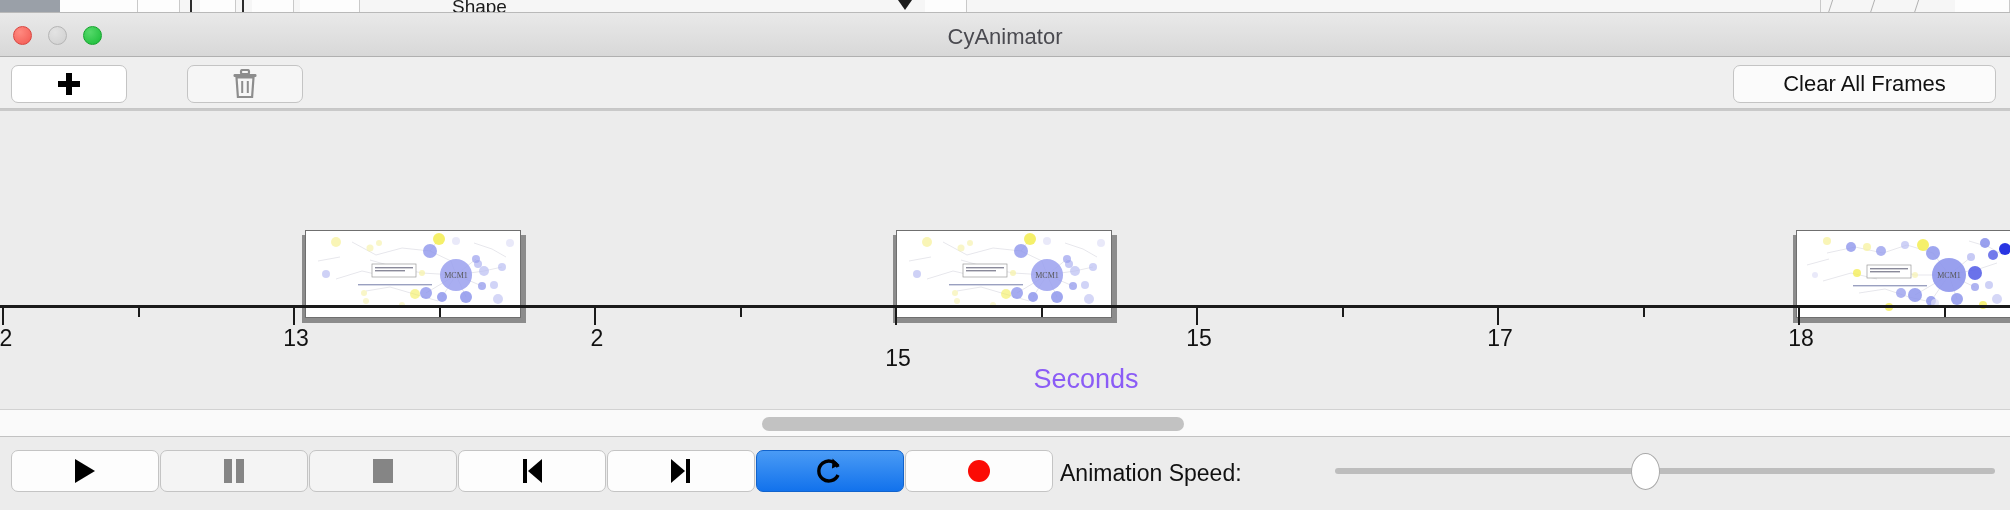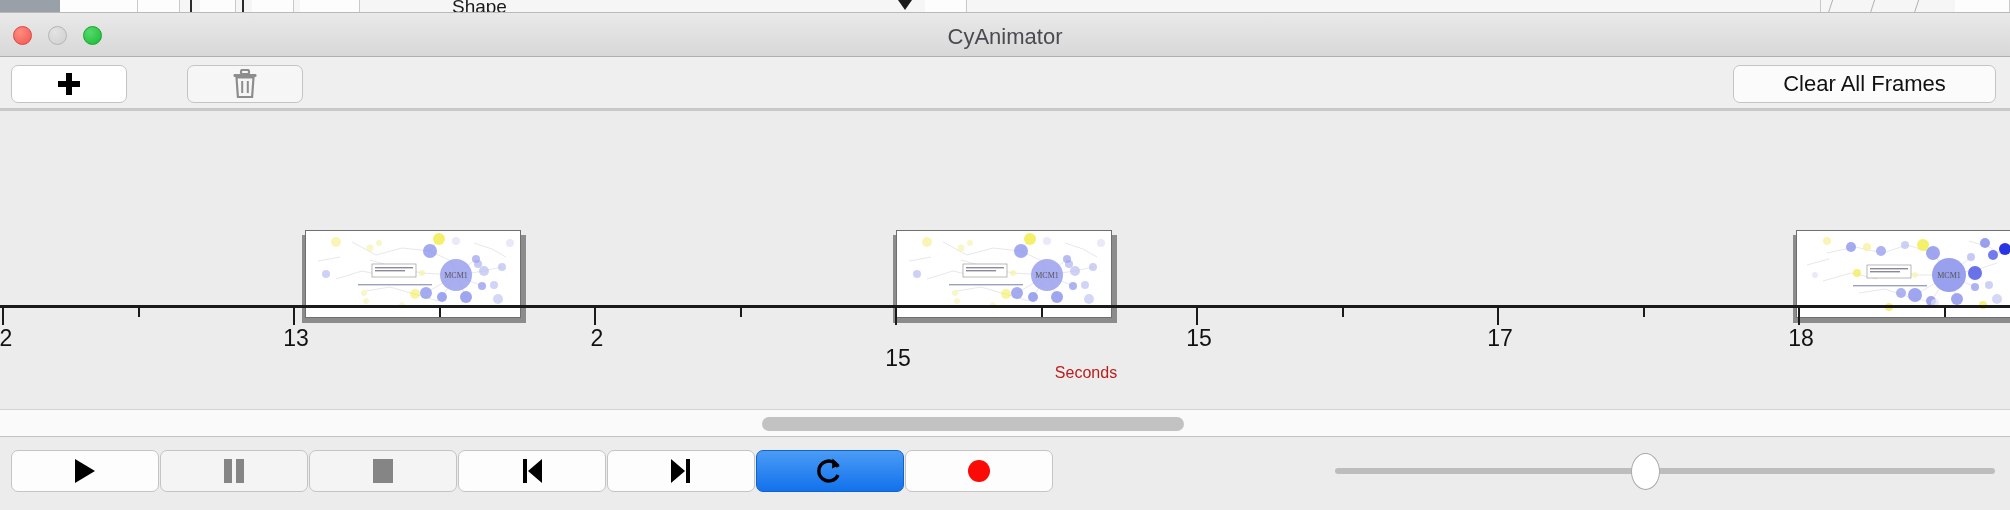--- a/index.html
+++ b/index.html
@@ -97,21 +97,21 @@
   }
   .tick { position: absolute; background: #1a1a1a; width: 2px; }
   .tick.major { top: 199px; height: 17px; }
   .tick.minor { top: 199px; height: 9px; }
   .tick-label {
     position: absolute; top: 216px; font-size: 23px; color: #111;
     transform: translateX(-50%); white-space: nowrap;
   }
   #axis-title {
     position: absolute; left: 8px; right: 0; top: 255px;
-    text-align: center; font-size: 16px; color: #b91c1c;
+    text-align: center; font-size: 27px; color: #8b5cf6;
   }
   #axis-title span { position: relative; left: 77px; }
 
   
   #scroll-track {
     position: absolute; left: 0; top: 410px; width: 2010px; height: 27px;
     background: #fafafa; border-bottom: 1px solid #c2c2c2;
   }
   #scroll-thumb {
     position: absolute; left: 762px; top: 7px; width: 422px; height: 14px;
@@ -431,18 +431,19 @@
       <path d="M16.5 2.5 L23.5 9 L16 12.5 Z" fill="#000000"></path>
     </svg>
   </div>
 
   <div class="pbtn" id="btn-record">
     <svg width="26" height="26" viewBox="0 0 26 26">
       <circle cx="13" cy="13" r="11" fill="#fb0b05"></circle>
     </svg>
   </div>
 
+  <div id="speed-label">Animation Speed:</div>
 
   <div id="speed-slider">
     <div id="slider-track"></div>
     <div id="slider-thumb"></div>
   </div>
 </div>
 
 </body></html>

